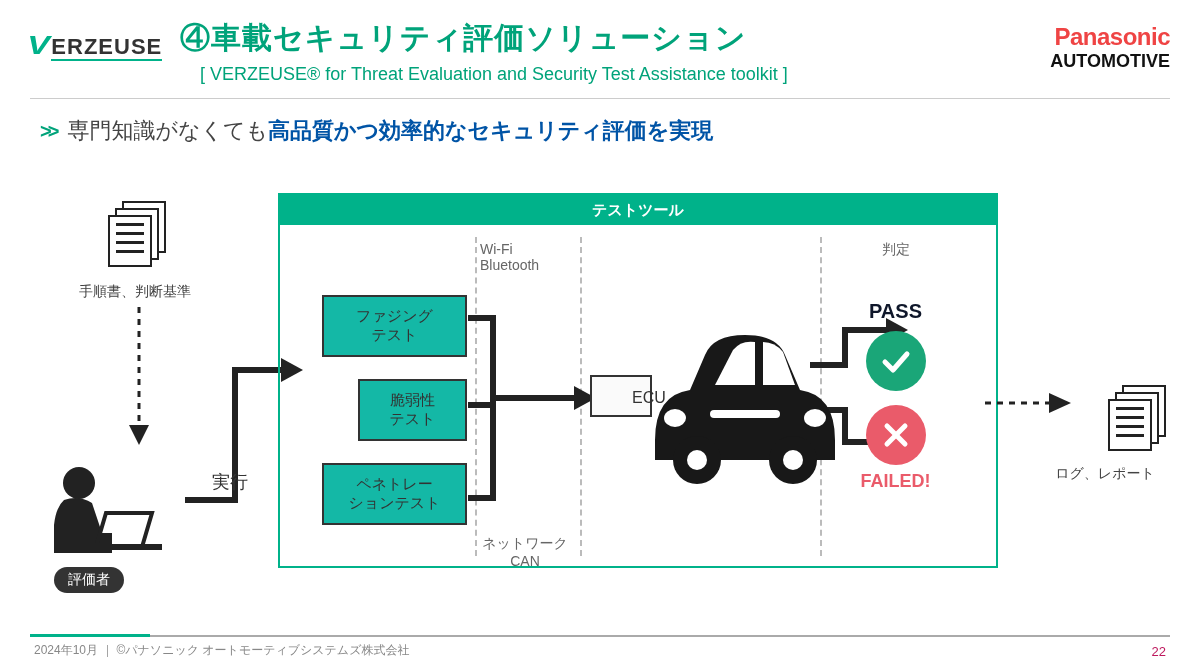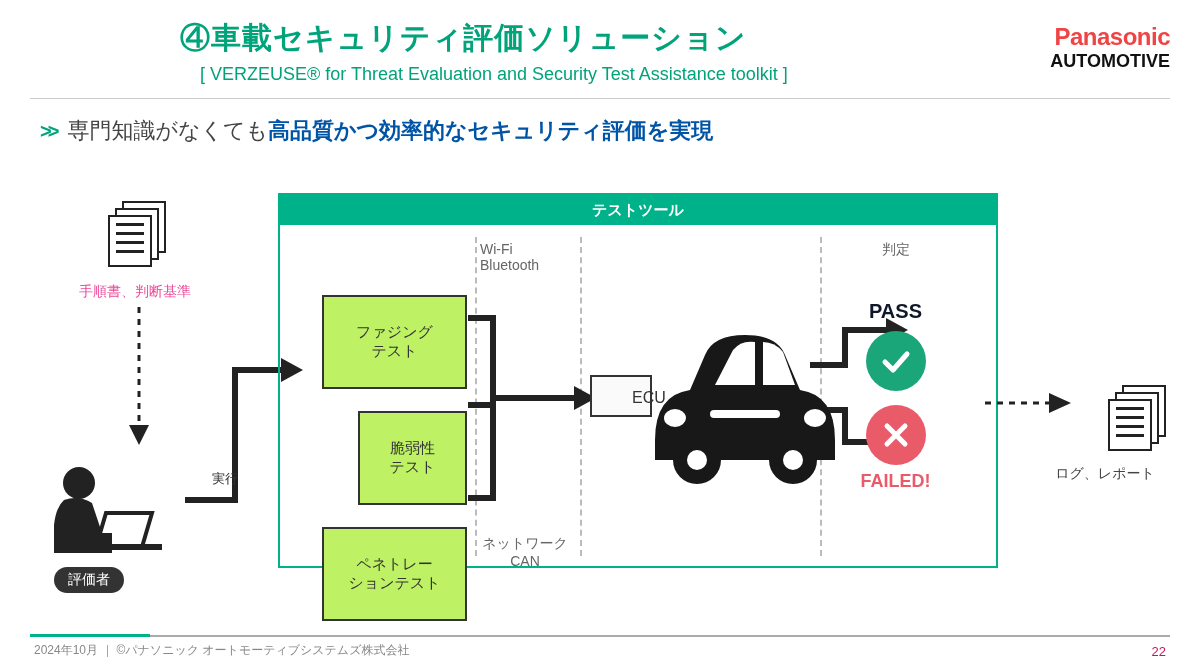--- a/index.html
+++ b/index.html
@@ -25,33 +25,33 @@
   .lead .k1 { color: #444; }
   .lead .k2 { color: #0054a6; font-weight: bold; text-align: center; }
 
   
   .diag { position: absolute; left: 30px; right: 30px; top: 165px; height: 420px; }
 
   
   .docstack { position: absolute; width: 62px; height: 62px; }
   .docstack .sheet { position: absolute; width: 44px; height: 52px; border: 2.5px solid #222; background: #fff; }
   .docstack .sheet .ln { height: 3px; background: #222; margin: 6px 6px 0 6px; }
-  .doclabel { position: absolute; font-size: 14px; color: #ec4899; text-align: center; width: 150px; }
+  .doclabel { position: absolute; font-size: 14px; color: #404040; text-align: center; width: 150px; }
 
   
   .evaluator { position: absolute; left: 4px; top: 290px; width: 150px; height: 110px; }
   .ev-label { position:absolute; left:20px; top:112px; background:#333; color:#fff; padding:4px 14px; border-radius:14px; font-size:14px;}
-  .exec-label { position: absolute; left: 182px; top: 305px; font-size: 13px; color: #333; }
+  .exec-label { position: absolute; left: 182px; top: 305px; font-size: 18px; color: #333; }
 
   
   .panel { position: absolute; left: 248px; top: 28px; width: 720px; height: 375px; border: 2px solid #00b28a; }
   .panel-title { position: absolute; left: 0; right: 0; top: 0; height: 30px; background: #00b28a; color: #fff; text-align: center; font-size: 15px; font-weight: bold; line-height: 30px; }
   .vdash { position: absolute; top: 42px; bottom: 10px; border-left: 2px dashed #bbb; }
   .tests { position:absolute; left:42px; top:100px; width:145px; }
-  .tests div { border:2px solid #333; text-align:center; padding:26px 4px; font-size:15px; margin-bottom:22px; background:#bef264; }
+  .tests div { border:2px solid #333; text-align:center; padding:10px 4px; font-size:15px; margin-bottom:22px; background:#14b8a6; }
   .wifi-lbl { position:absolute; left:200px; top:46px; width:90px; font-size:14px; color:#666;}
   .net-lbl  { position:absolute; left:200px; top:340px; text-align:center; width:90px; font-size:14px; color:#666;}
   .ecu { position:absolute; left:310px; top:180px; width:62px; height:42px; border:2px solid #333; background:#fafafa; text-align:center; line-height:42px; font-size:16px; z-index:3;padding-left:40px;}
   .car { position:absolute; left:355px; top:105px; width:220px; height:200px; z-index:2;}
   .judge-lbl { position:absolute; right:55px; top:46px; width:90px; text-align:center; font-size:14px; color:#666;}
   .pass-badge { position:absolute; right:48px; top:105px; width:105px; text-align:center;}
   .pass-badge .txt{ color:#0f172a; font-weight:bold; font-size:20px; margin-bottom:8px;}
   .circle { width:60px; height:60px; border-radius:50%; margin:0 auto; display:flex; align-items:center; justify-content:center;}
   .circle.pass{ background:#1aa678;}
   .circle.fail{ background:#ea5b6a;}
@@ -70,20 +70,21 @@
 
   
   .arrowline{ stroke:#222; stroke-width:6; fill:none;}
   .arrowhead{ fill:#222; }
   .dashedv{ stroke:#222; stroke-width:3; stroke-dasharray:6 6; }
 </style>
 </head>
 <body>
 
 <div class="hdr">
+  <div class="verzeuse-logo"><span class="v">V</span><span class="u">ERZEUSE</span></div>
   <div class="title">④車載セキュリティ評価ソリューション</div>
   <div class="subtitle">[ VERZEUSE® for Threat Evaluation and Security Test Assistance toolkit ]</div>
   <div class="pana">
     <div class="p1">Panasonic</div>
     <div class="p2">AUTOMOTIVE</div>
   </div>
 </div>
 <div class="rule1"></div>
 <div class="lead">
   <span class="chev">&gt;&gt;</span>

